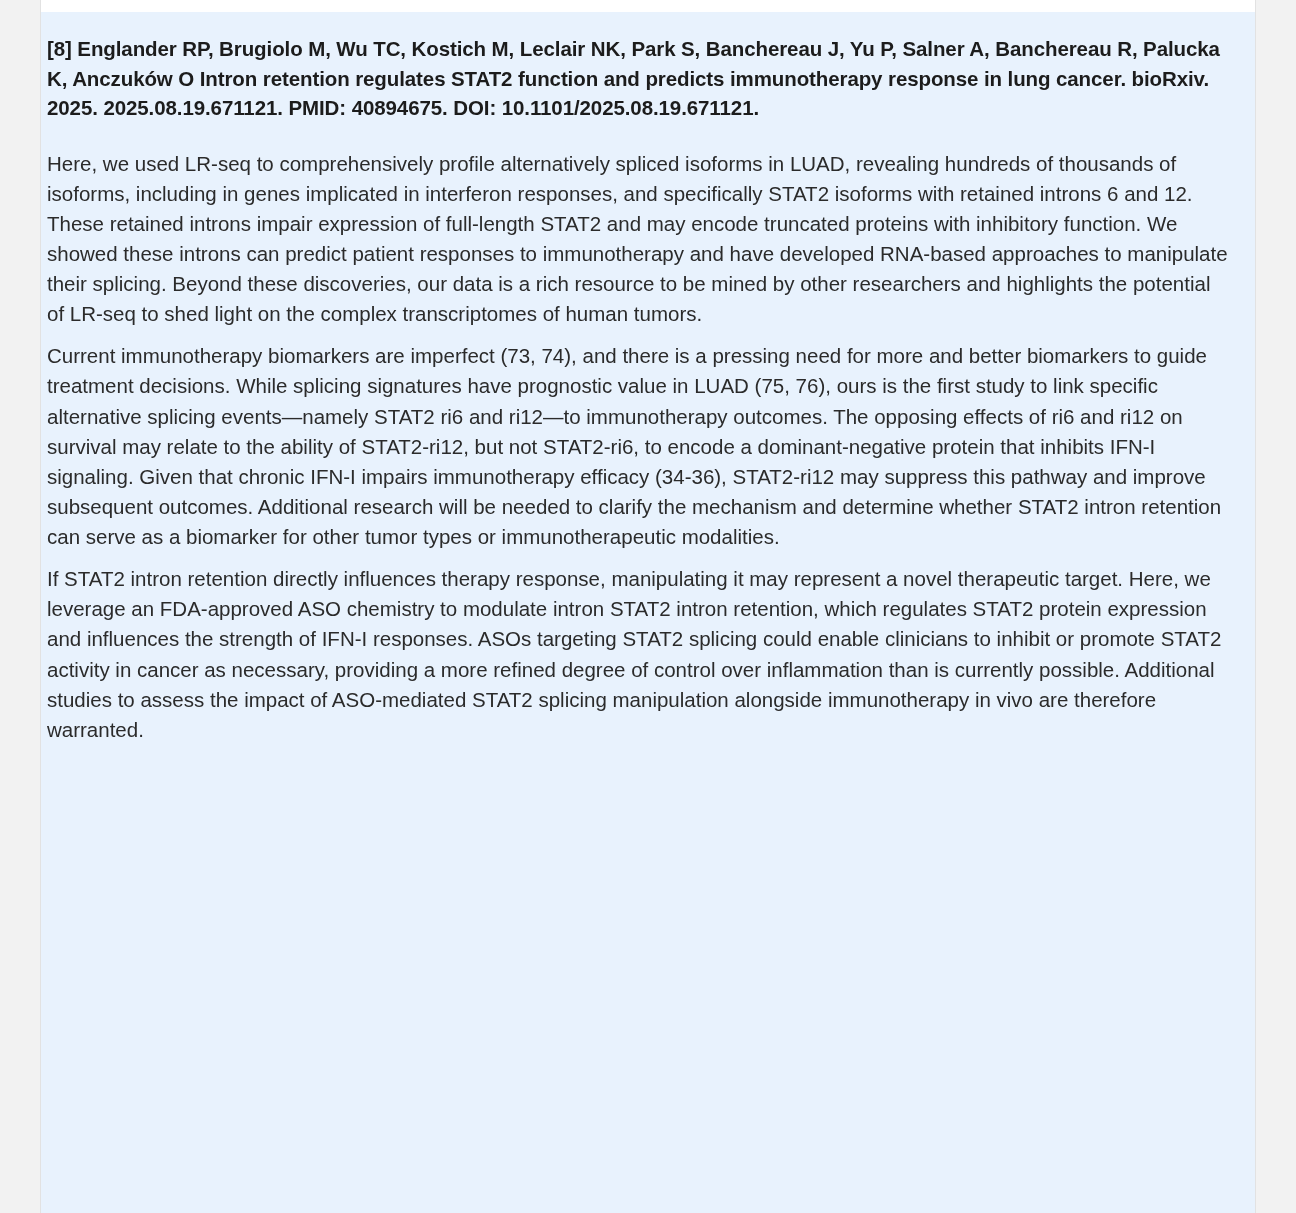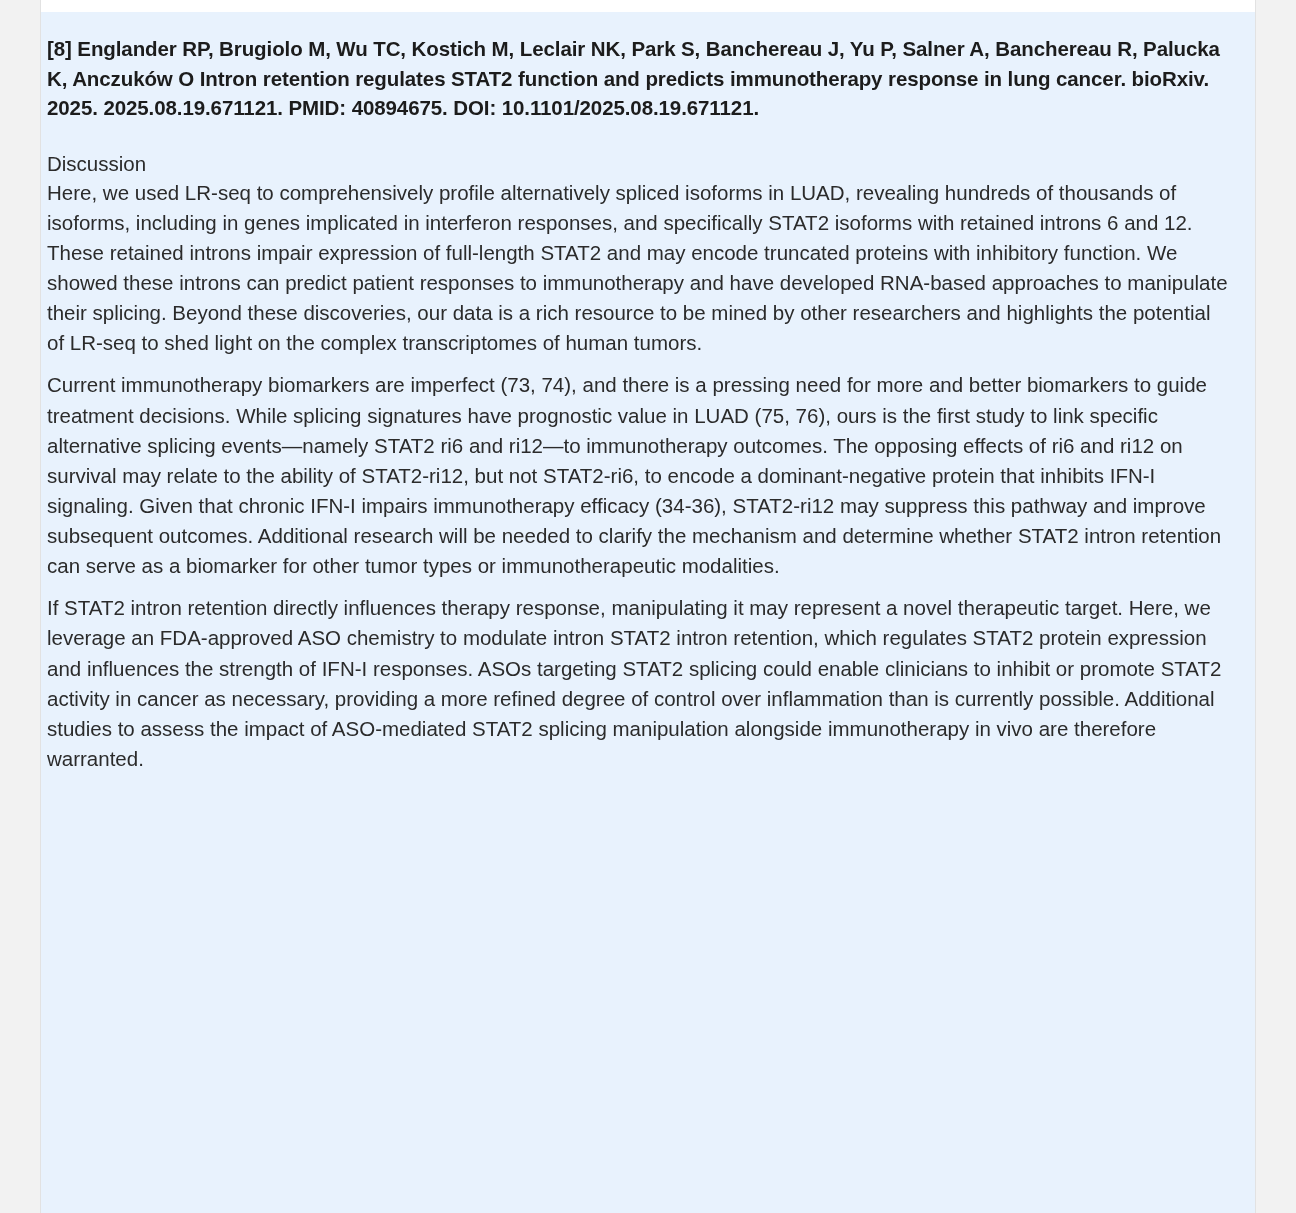--- a/index.html
+++ b/index.html
@@ -86,21 +86,20 @@
 <div class="page">
 
   <div class="left-rail"></div>
   <div class="right-rail"></div>
   <div class="top-white-strip"></div>
 
   <div class="content-card">
 
     <p class="citation">[8] Englander RP, Brugiolo M, Wu TC, Kostich M, Leclair NK, Park S, Banchereau J, Yu P, Salner A, Banchereau R, Palucka K, Anczuków O Intron retention regulates STAT2 function and predicts immunotherapy response in lung cancer. bioRxiv. 2025. 2025.08.19.671121. PMID: 40894675. DOI: 10.1101/2025.08.19.671121.</p>
 
-    <p class="section-heading">Discussion</p>
 
     <p class="body-para">Here, we used LR-seq to comprehensively profile alternatively spliced isoforms in LUAD, revealing hundreds of thousands of isoforms, including in genes implicated in interferon responses, and specifically STAT2 isoforms with retained introns 6 and 12. These retained introns impair expression of full-length STAT2 and may encode truncated proteins with inhibitory function. We showed these introns can predict patient responses to immunotherapy and have developed RNA-based approaches to manipulate their splicing. Beyond these discoveries, our data is a rich resource to be mined by other researchers and highlights the potential of LR-seq to shed light on the complex transcriptomes of human tumors.</p>
 
     <p class="body-para">Current immunotherapy biomarkers are imperfect (73, 74), and there is a pressing need for more and better biomarkers to guide treatment decisions. While splicing signatures have prognostic value in LUAD (75, 76), ours is the first study to link specific alternative splicing events—namely STAT2 ri6 and ri12—to immunotherapy outcomes. The opposing effects of ri6 and ri12 on survival may relate to the ability of STAT2-ri12, but not STAT2-ri6, to encode a dominant-negative protein that inhibits IFN-I signaling. Given that chronic IFN-I impairs immunotherapy efficacy (34-36), STAT2-ri12 may suppress this pathway and improve subsequent outcomes. Additional research will be needed to clarify the mechanism and determine whether STAT2 intron retention can serve as a biomarker for other tumor types or immunotherapeutic modalities.</p>
 
     <p class="body-para">If STAT2 intron retention directly influences therapy response, manipulating it may represent a novel therapeutic target. Here, we leverage an FDA-approved ASO chemistry to modulate intron STAT2 intron retention, which regulates STAT2 protein expression and influences the strength of IFN-I responses. ASOs targeting STAT2 splicing could enable clinicians to inhibit or promote STAT2 activity in cancer as necessary, providing a more refined degree of control over inflammation than is currently possible. Additional studies to assess the impact of ASO-mediated STAT2 splicing manipulation alongside immunotherapy in vivo are therefore warranted.</p>
 
   </div>
 </div>
 

